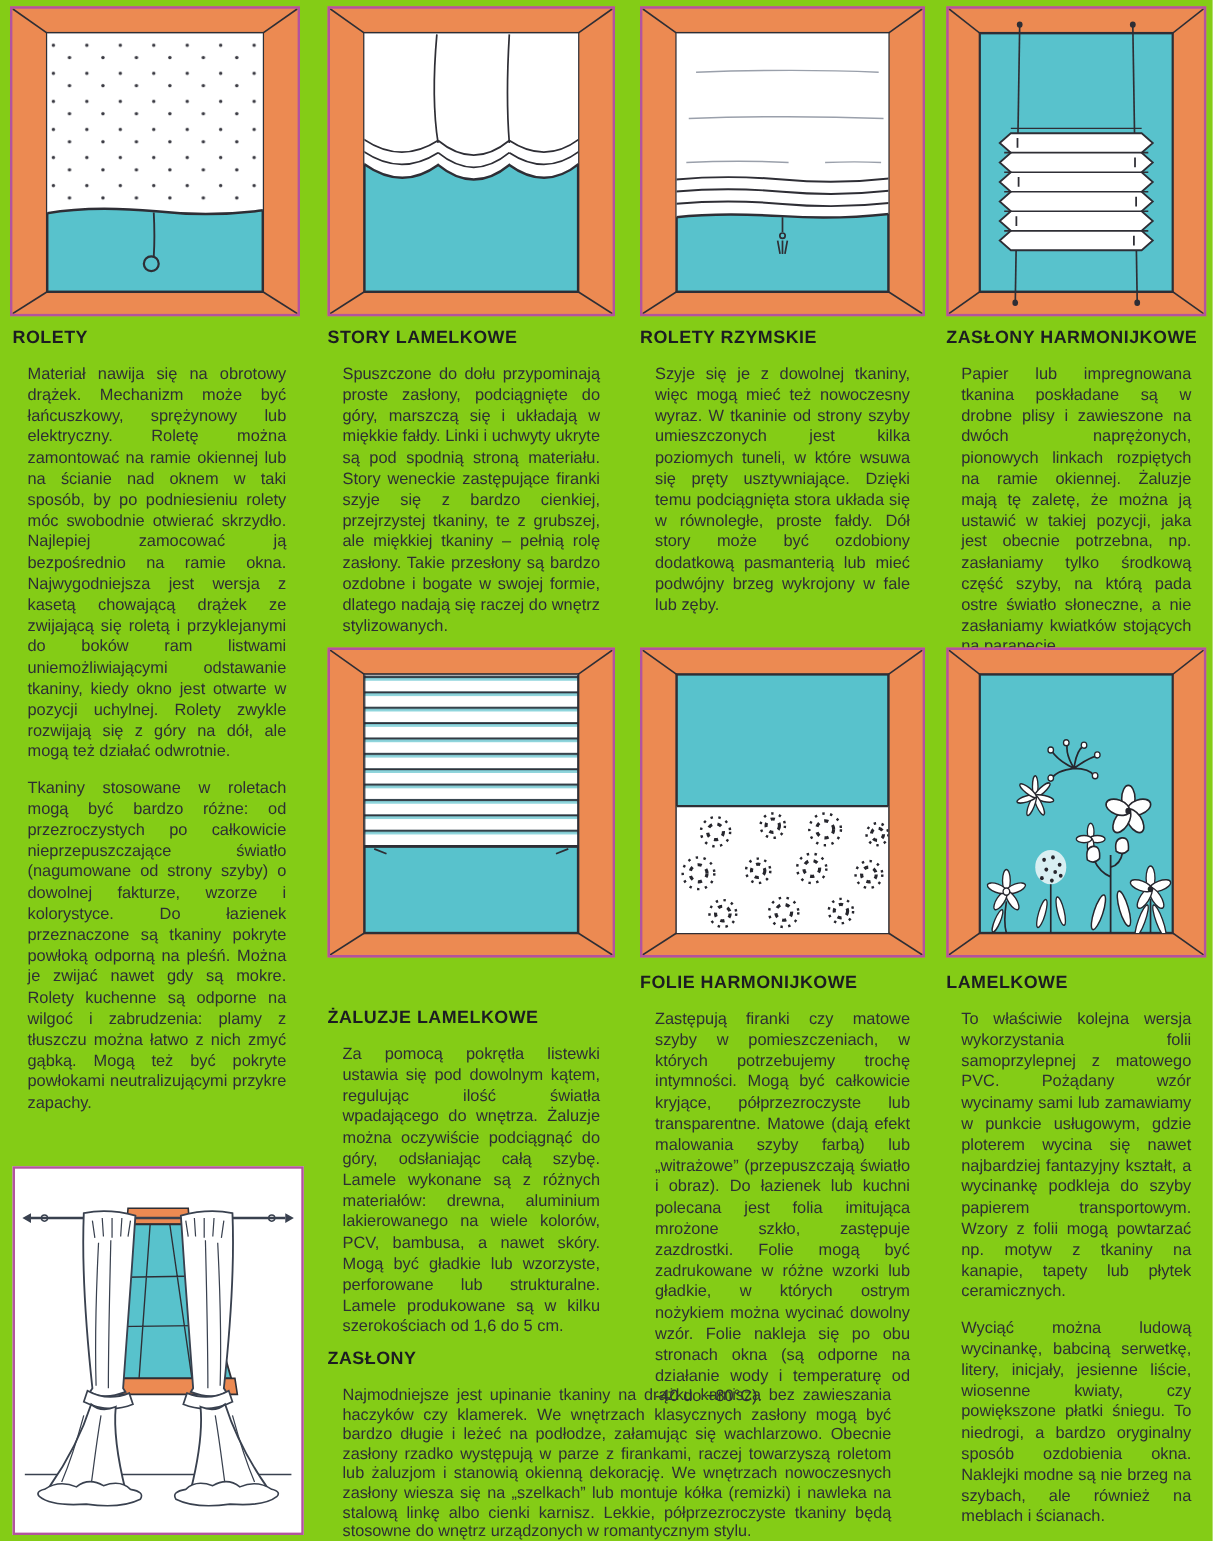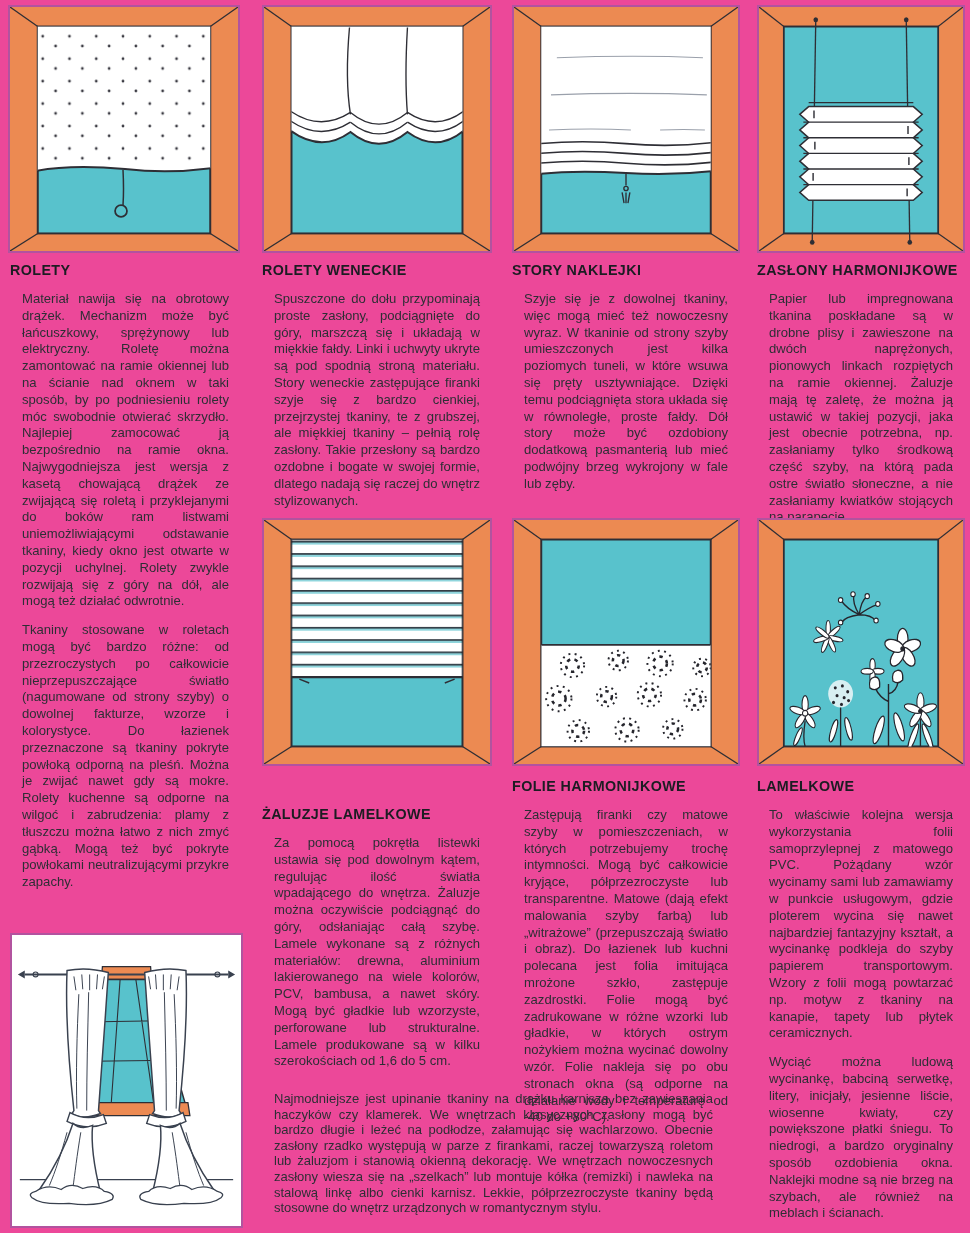--- a/index.html
+++ b/index.html
@@ -1,16 +1,16 @@
 <!DOCTYPE html>
 <html><head>
 <meta charset="utf-8">
 <style>
   html,body{margin:0;padding:0}
-  .page{position:relative;width:970px;height:1233px;background:#ec4899;overflow:hidden;
+  .page{position:relative;width:970px;height:1233px;background:#84cc16;overflow:hidden;
         font-family:"Liberation Sans",sans-serif;color:#2E2E35}
   .illus{position:absolute;border:2px solid #B2539F;box-sizing:border-box;background:#EC8A52}
   .illus svg{display:block;width:100%;height:100%}
   .txt{position:absolute;font-size:13.1px;line-height:16.8px;text-align:justify;
        -webkit-hyphens:none;hyphens:none}
   .txt h3{font-size:14.3px;line-height:17px;margin:0 0 3px 0;letter-spacing:.4px;color:#1C1C22}
   .txt p{margin:12px}
   .txt.wide{line-height:15.6px;font-size:13.0px}
 </style>
 </head>
@@ -116,26 +116,26 @@
     </svg>
   </div>
 
   <div class="txt" style="left:10px;top:262px;width:231px">
     <h3>ROLETY</h3>
     <p>Materiał nawija się na obrotowy drążek. Mechanizm może być łańcuszkowy, sprężynowy lub elektryczny. Roletę można zamontować na ramie okiennej lub na ścianie nad oknem w taki sposób, by po podniesieniu rolety móc swobodnie otwierać skrzydło. Najlepiej zamocować ją bezpośrednio na ramie okna. Najwygodniejsza jest wersja z kasetą chowającą drążek ze zwijającą się roletą i przyklejanymi do boków ram listwami uniemożliwiającymi odstawanie tkaniny, kiedy okno jest otwarte w pozycji uchylnej. Rolety zwykle rozwijają się z góry na dół, ale mogą też działać odwrotnie.</p>
     <p>Tkaniny stosowane w roletach mogą być bardzo różne: od przezroczystych po całkowicie nieprzepuszczające światło (nagumowane od strony szyby) o dowolnej fakturze, wzorze i kolorystyce. Do łazienek przeznaczone są tkaniny pokryte powłoką odporną na pleśń. Można je zwijać nawet gdy są mokre. Rolety kuchenne są odporne na wilgoć i zabrudzenia: plamy z tłuszczu można łatwo z nich zmyć gąbką. Mogą też być pokryte powłokami neutralizującymi przykre zapachy.</p>
   </div>
 
   <div class="txt" style="left:262px;top:262px;width:230px">
-    <h3>ROLETY WENECKIE</h3>
+    <h3>STORY LAMELKOWE</h3>
     <p>Spuszczone do dołu przypominają proste zasłony, podciągnięte do góry, marszczą się i układają w miękkie fałdy. Linki i uchwyty ukryte są pod spodnią stroną materiału. Story weneckie zastępujące firanki szyje się z bardzo cienkiej, przejrzystej tkaniny, te z grubszej, ale miękkiej tkaniny – pełnią rolę zasłony. Takie przesłony są bardzo ozdobne i bogate w swojej formie, dlatego nadają się raczej do wnętrz stylizowanych.</p>
   </div>
 
   <div class="txt" style="left:512px;top:262px;width:228px">
-    <h3>STORY NAKLEJKI</h3>
+    <h3>ROLETY RZYMSKIE</h3>
     <p>Szyje się je z dowolnej tkaniny, więc mogą mieć też nowoczesny wyraz. W tkaninie od strony szyby umieszczonych jest kilka poziomych tuneli, w które wsuwa się pręty usztywniające. Dzięki temu podciągnięta stora układa się w równoległe, proste fałdy. Dół story może być ozdobiony dodatkową pasmanterią lub mieć podwójny brzeg wykrojony w fale lub zęby.</p>
   </div>
 
   <div class="txt" style="left:757px;top:262px;width:208px">
     <h3>ZASŁONY HARMONIJKOWE</h3>
     <p>Papier lub impregnowana tkanina poskładane są w drobne plisy i zawieszone na dwóch naprężonych, pionowych linkach rozpiętych na ramie okiennej. Żaluzje mają tę zaletę, że można ją ustawić w takiej pozycji, jaka jest obecnie potrzebna, np. zasłaniamy tylko środkową część szyby, na którą pada ostre światło słoneczne, a nie zasłaniamy kwiatków stojących na parapecie.</p>
   </div>
 
   <div class="illus" style="left:262px;top:518px;width:230px;height:248px">
     <svg viewBox="0 0 230 250" preserveAspectRatio="none">
@@ -306,16 +306,17 @@
         <path d="M59,180 q16,9 34,2 l3,9 q-20,8 -40,-2 z" stroke-width="1.4"></path>
         <path d="M62,191 C54,216 42,238 28,258 Q40,266 56,261 Q68,268 90,261 C84,237 80,214 82,193 Q70,198 62,191 Z"></path>
         <path d="M56,200 C50,222 44,240 38,254 M70,200 C66,224 64,242 62,256" fill="none" stroke-width="1"></path>
         <path d="M24,260 q12,-8 26,-2 q10,-8 22,-1 q14,-5 22,3 q12,2 8,8 q-16,8 -44,4 q-28,2 -38,-6 q-4,-4 4,-6 z" stroke-width="1.3"></path>
       </g>
       <use href="#curt" transform="translate(233,0) scale(-1,1)"></use>
     </svg>
   </div>
 
   <div class="txt wide" style="left:262px;top:1079px;width:463px">
+    <h3>ZASŁONY</h3>
     <p>Najmodniejsze jest upinanie tkaniny na drążku karnisza bez zawieszania haczyków czy klamerek. We wnętrzach klasycznych zasłony mogą być bardzo długie i leżeć na podłodze, załamując się wachlarzowo. Obecnie zasłony rzadko występują w parze z firankami, raczej towarzyszą roletom lub żaluzjom i stanowią okienną dekorację. We wnętrzach nowoczesnych zasłony wiesza się na „szelkach” lub montuje kółka (remizki) i nawleka na stalową linkę albo cienki karnisz. Lekkie, półprzezroczyste tkaniny będą stosowne do wnętrz urządzonych w romantycznym stylu.</p>
   </div>
 
 </div>
 
 </body></html>

